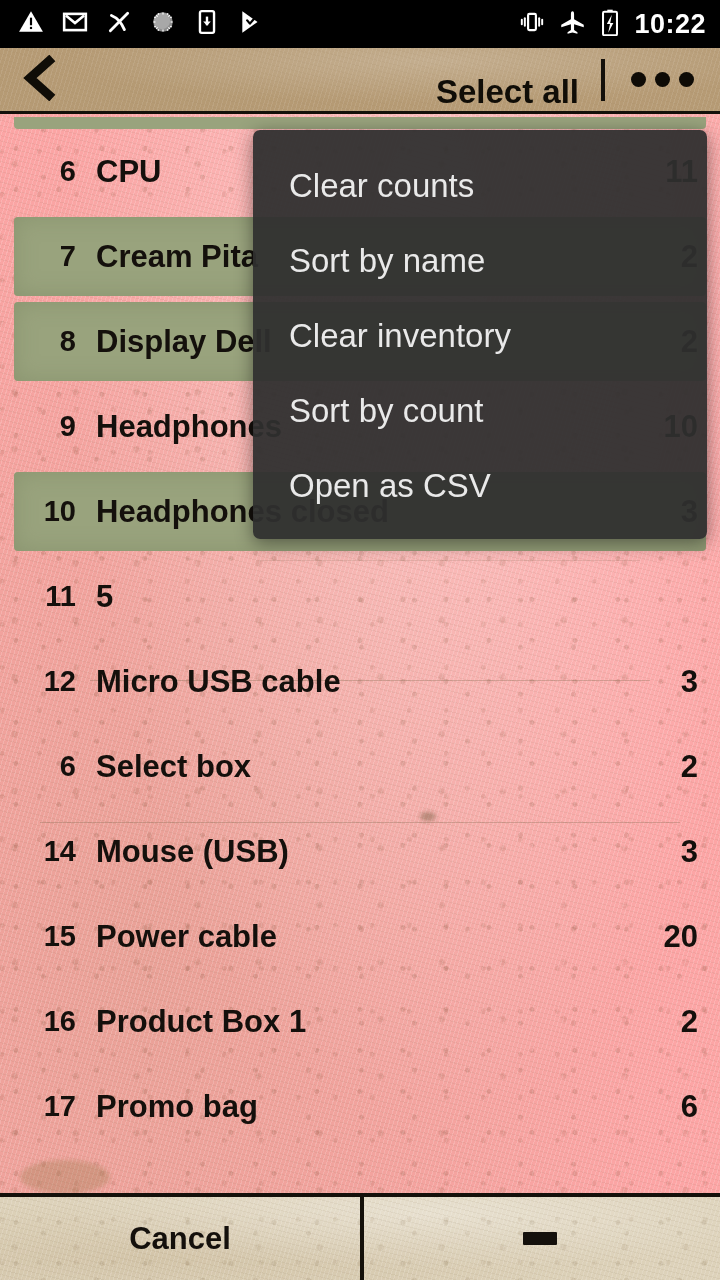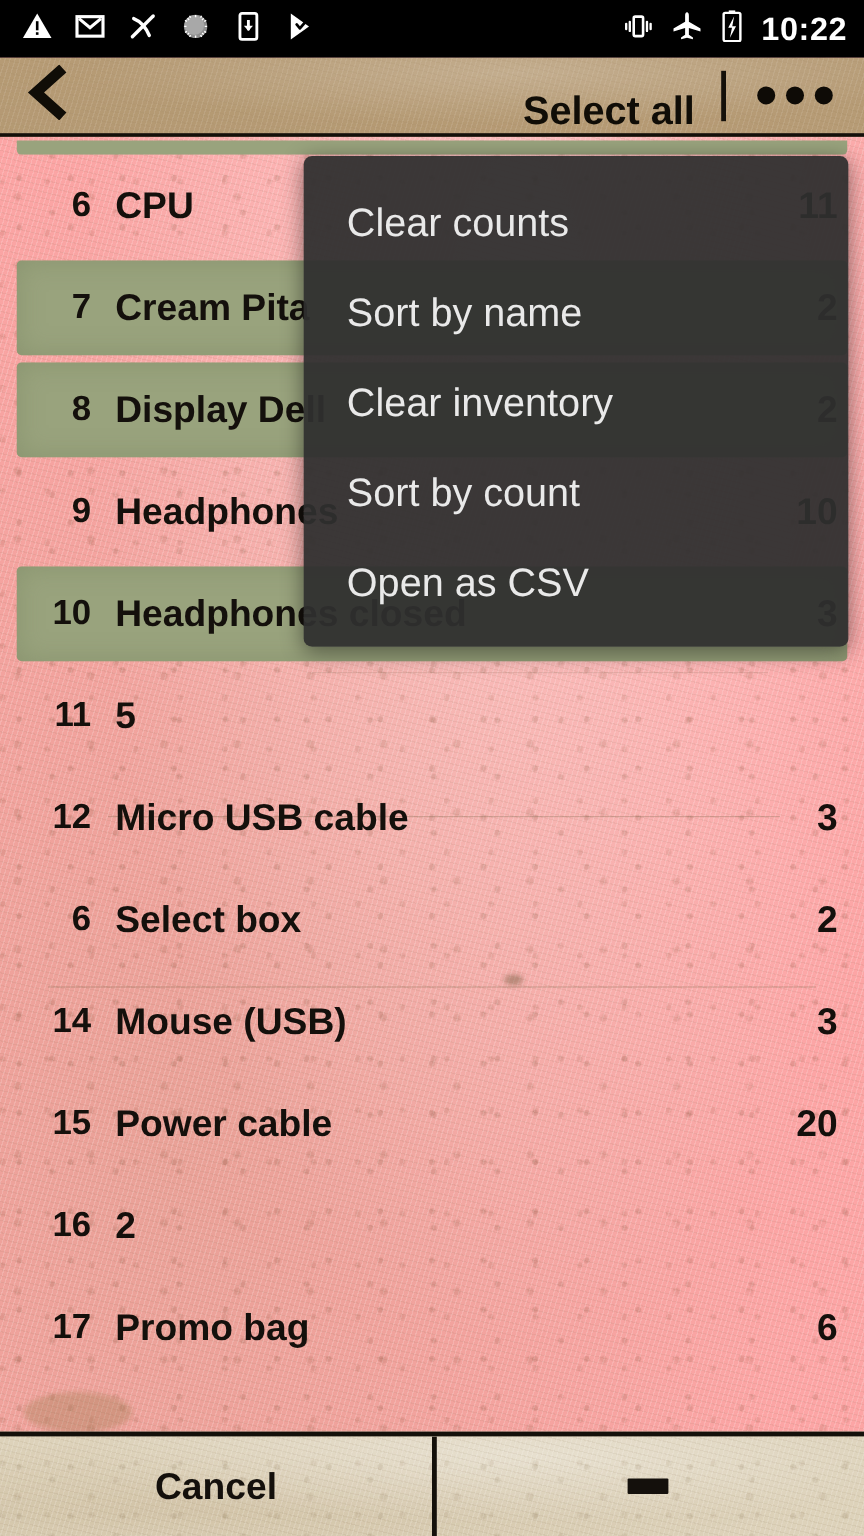--- a/index.html
+++ b/index.html
@@ -446,20 +446,21 @@
         <span class="name">Mouse (USB)</span>
         <span class="count">3</span>
       </div>
       <div class="row">
         <span class="idx">15</span>
         <span class="name">Power cable</span>
         <span class="count">20</span>
       </div>
       <div class="row">
         <span class="idx">16</span>
+        <span class="name">Product Box 1</span>
         <span class="count">2</span>
       </div>
       <div class="row">
         <span class="idx">17</span>
         <span class="name">Promo bag</span>
         <span class="count">6</span>
       </div>
     </div>
 
   <div id="popup-menu">

